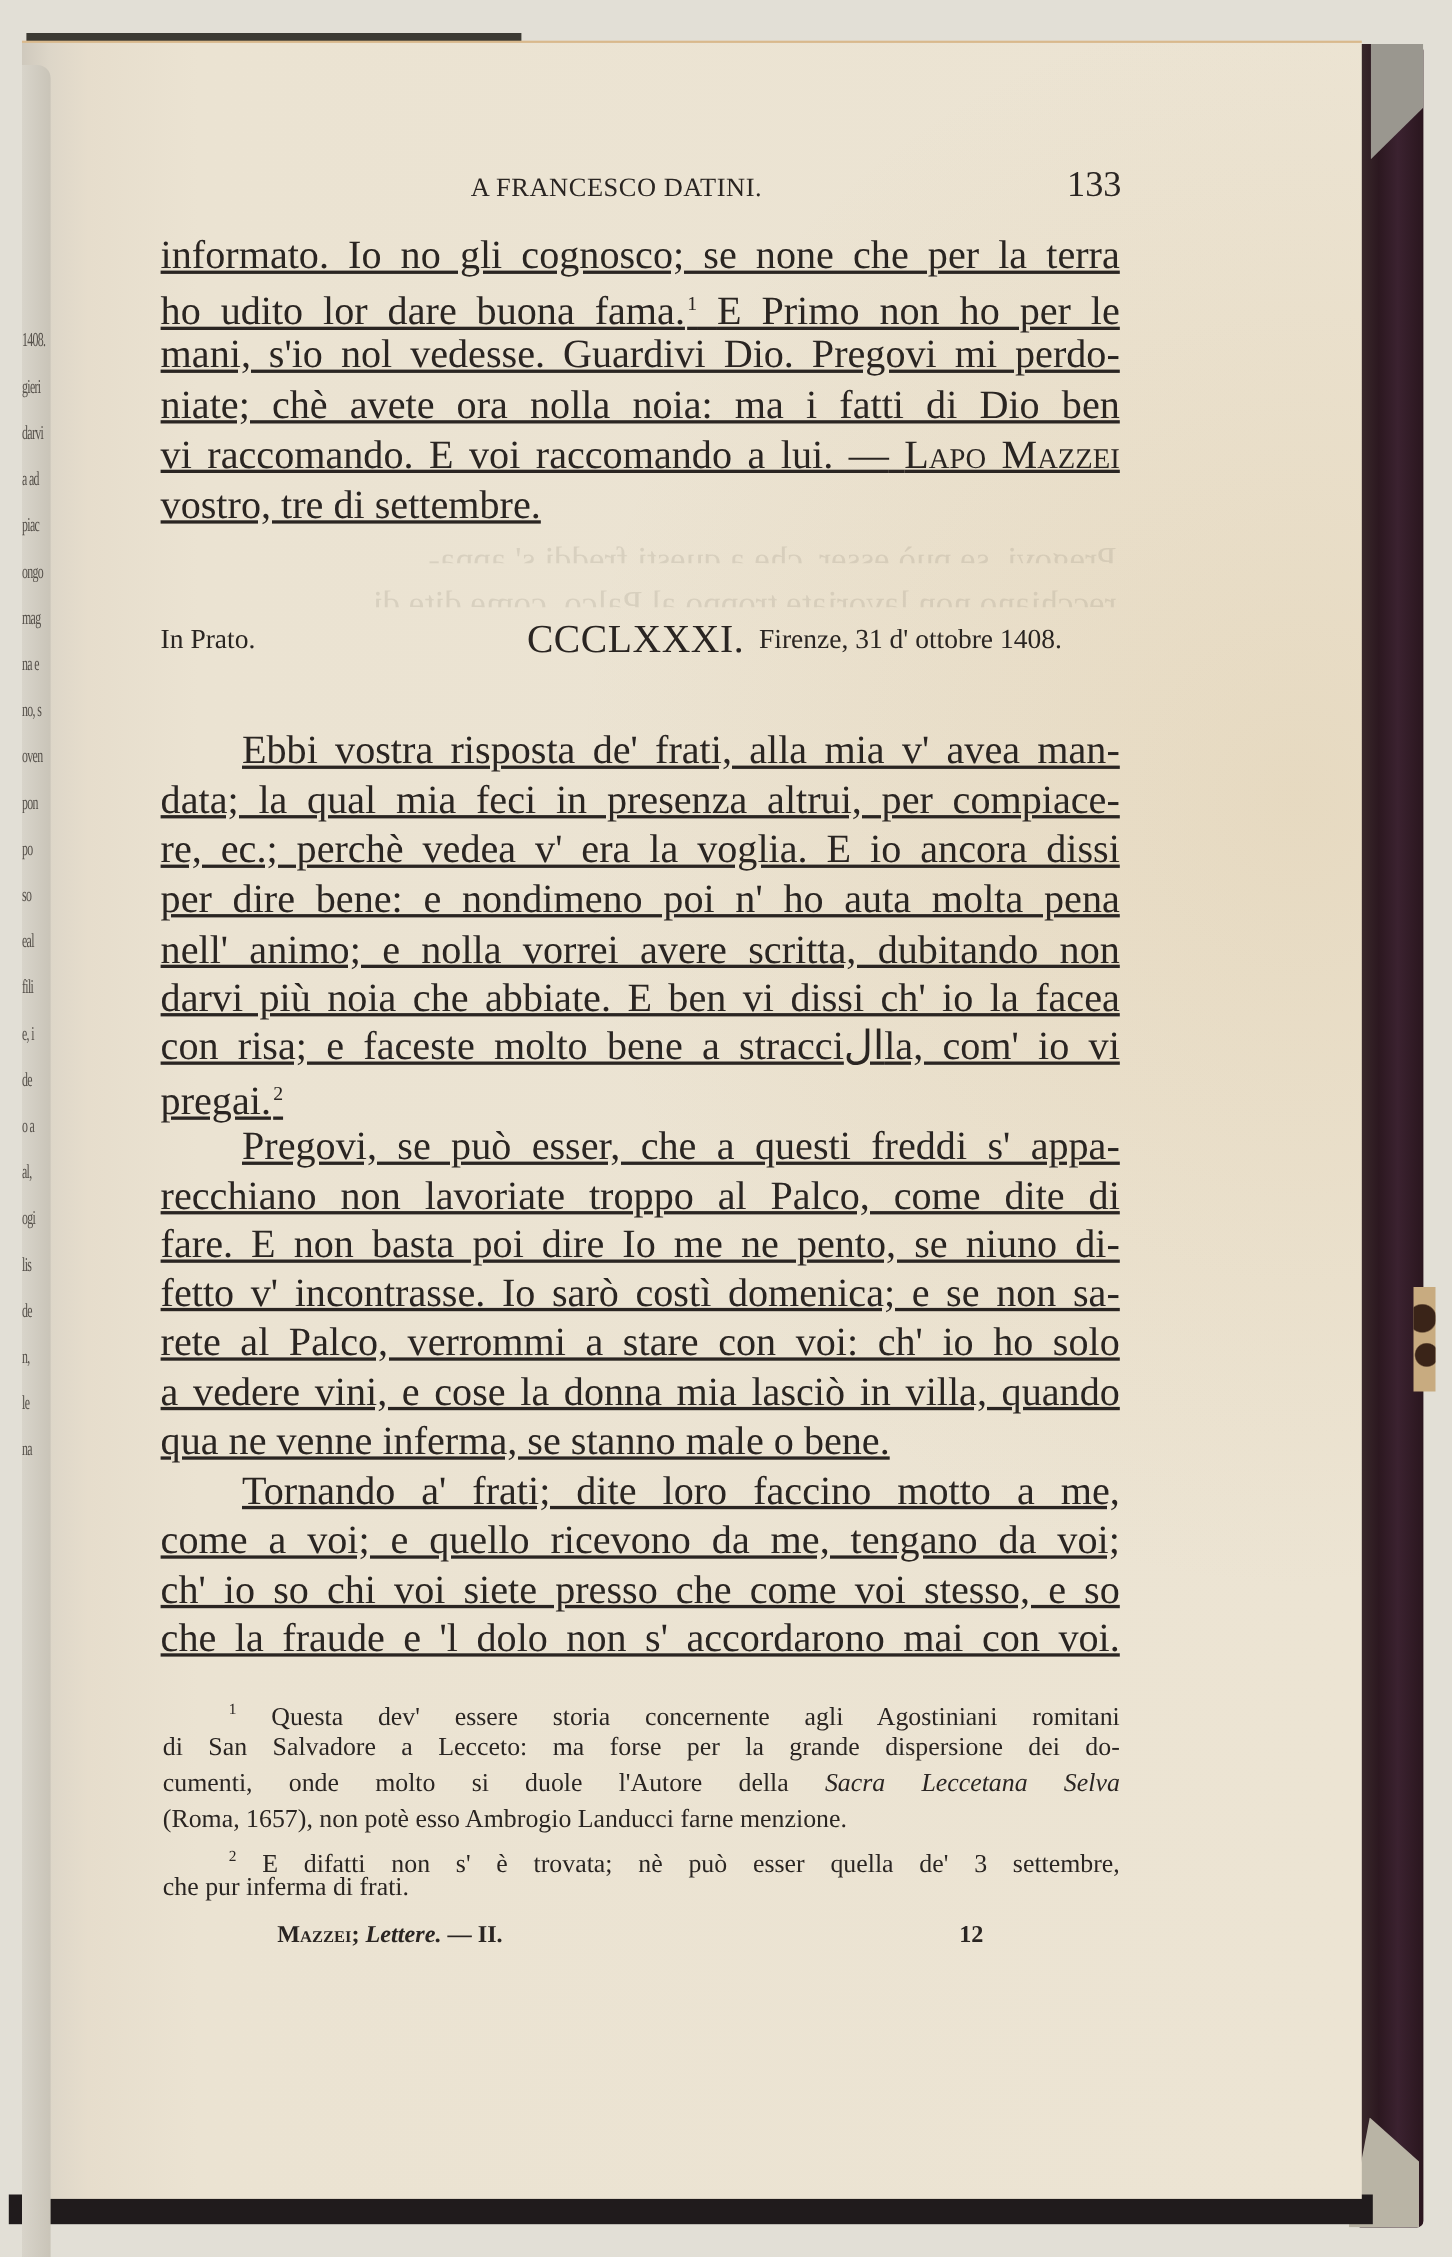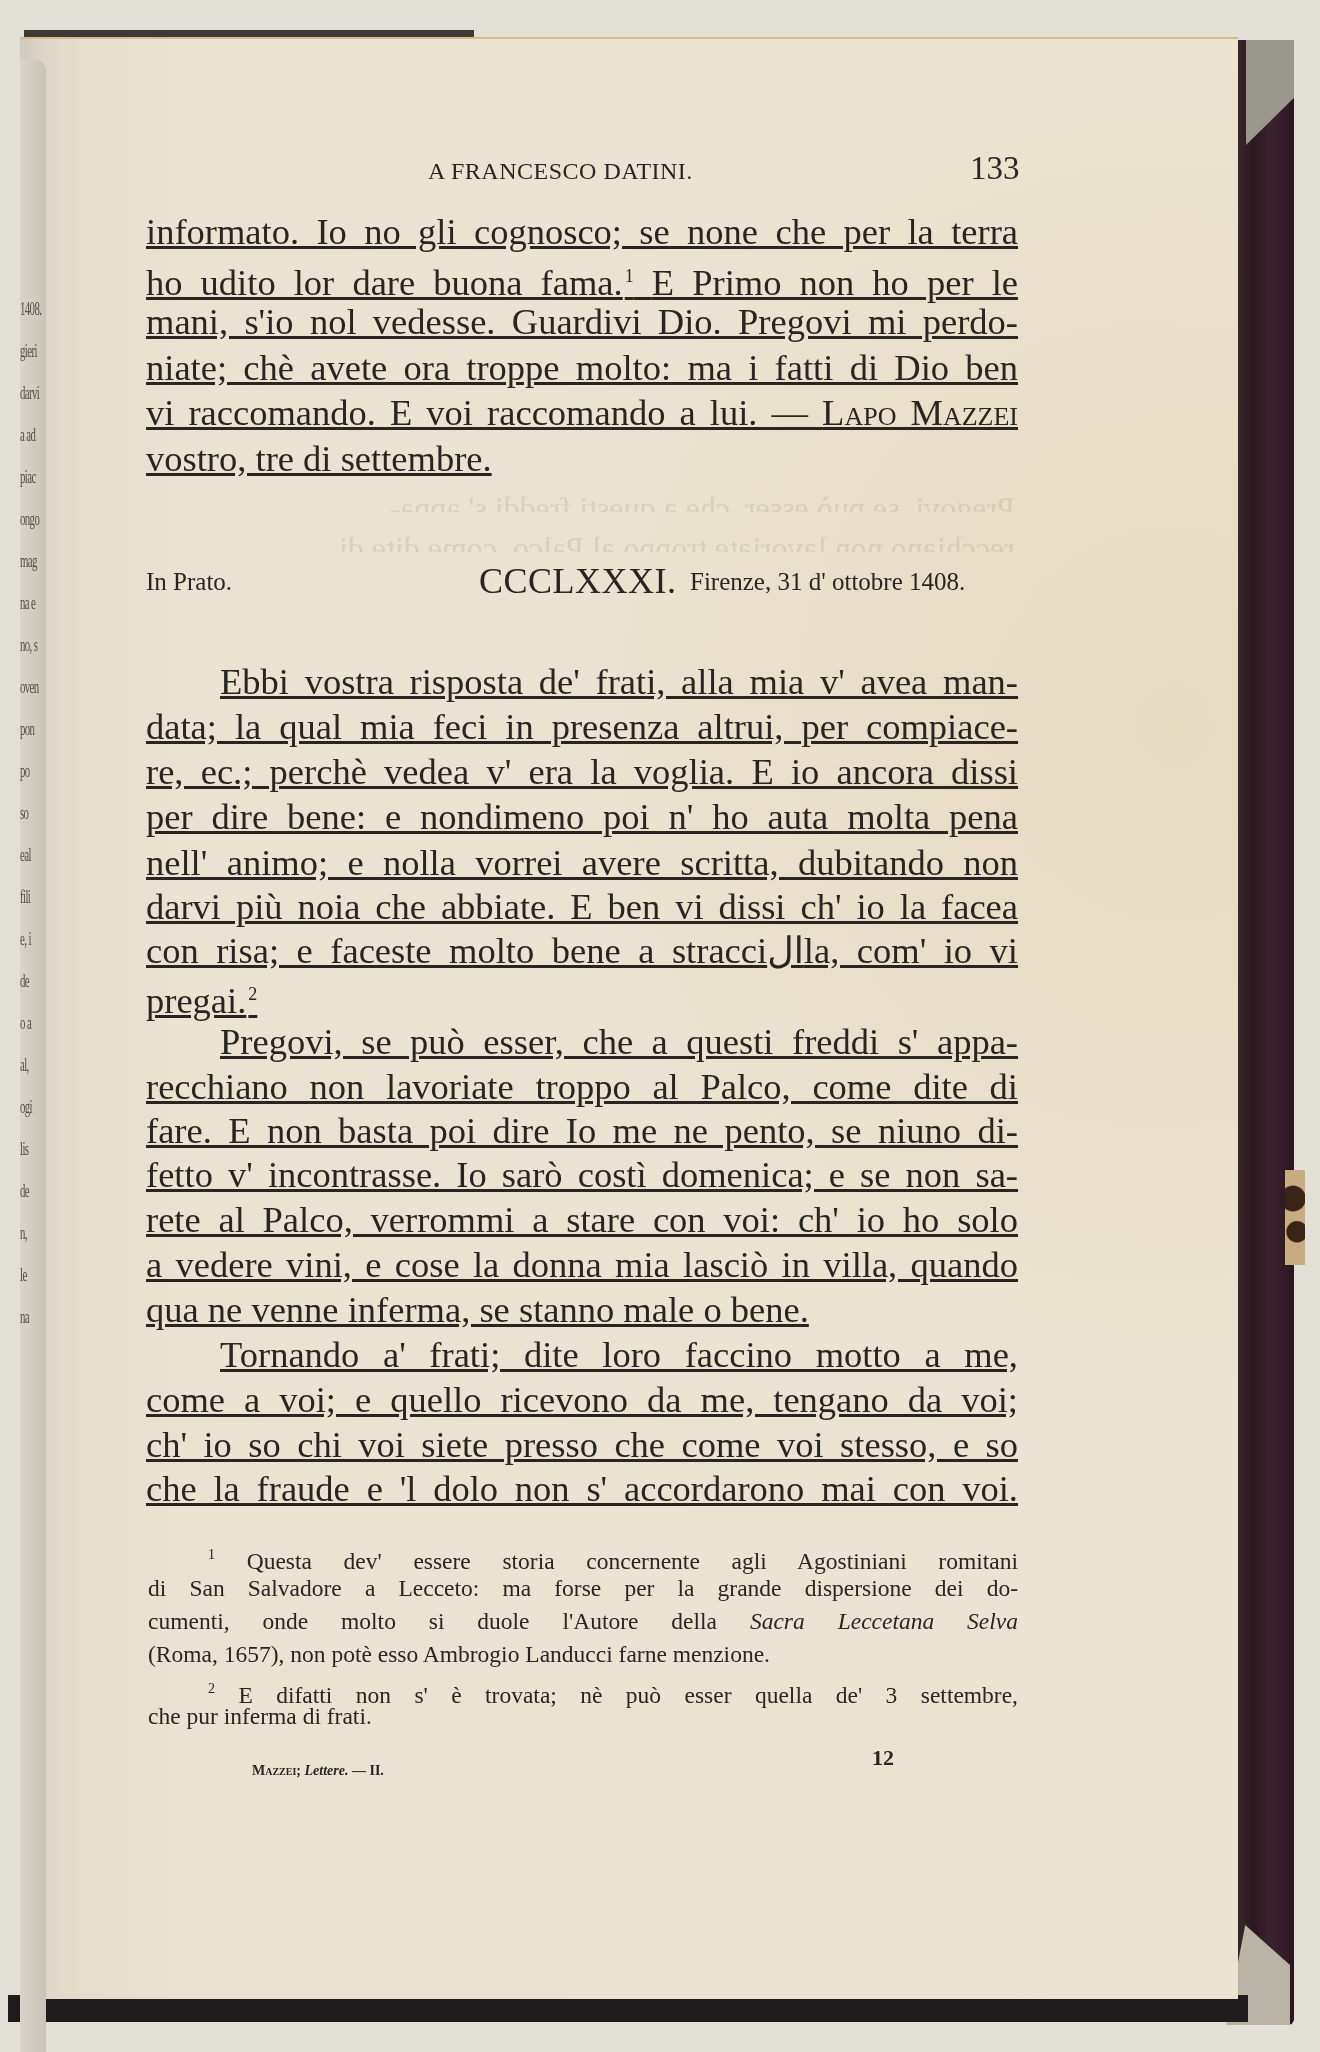--- a/index.html
+++ b/index.html
@@ -75,21 +75,21 @@
   .letter-num { left:479px; top:560px; font-size:36px; letter-spacing:0.5px; }
   .place { left:146px; }
   .date { left:690px; }
   .fn-line {
     position:absolute; left:148px; width:870px; font-size:23.5px; line-height:33px;
     text-align:justify; text-align-last:justify; white-space:nowrap;
   }
   .fn-line.indent { left:206px; width:812px; }
   .fn-line.last { text-align-last:left; }
   .fn-line i { font-style:italic; }
-  .footer-sig { left:252px; top:1745px; font-size:14px; font-weight:bold;margin-top:18px; }
+  .footer-sig { left:252px; top:1745px; font-size:22px; font-weight:bold; }
   .footer-sig i { font-weight:bold; }
   .footer-sheet { left:872px; top:1745px; font-size:22px; font-weight:bold; }
 </style>
 </head>
 <body>
 
 <div class="top-band"></div>
 <div class="cover"></div>
 <div class="cover-corner-top"></div>
 <div class="cover-corner-bottom"></div>
@@ -128,21 +128,21 @@
 
 <div class="bleed" style="top:490px">Pregovi, se può esser, che a questi freddi s' appa-</div>
 <div class="bleed" style="top:530px">recchiano non lavoriate troppo al Palco, come dite di</div>
 
 <div class="abs header-title">A FRANCESCO DATINI.</div>
 <div class="abs page-num">133</div>
 
 <div class="body-line" style="top:209px">informato. Io no gli cognosco; se none che per la terra</div>
 <div class="body-line" style="top:254px"><span>ho udito lor dare buona fama.</span><sup class="fn">1</sup> <span>E Primo non ho per le</span></div>
 <div class="body-line" style="top:299px">mani, s'io nol vedesse. Guardivi Dio. Pregovi mi perdo-</div>
-<div class="body-line" style="top:345px">niate; chè avete ora troppe molto: ma i fatti di Dio ben</div>
+<div class="body-line" style="top:345px">niate; chè avete ora nolla noia: ma i fatti di Dio ben</div>
 <div class="body-line" style="top:390px"><span>vi raccomando. E voi raccomando a lui. —</span> <span class="sc">Lapo Mazzei</span></div>
 <div class="body-line last" style="top:436px">vostro, tre di settembre.</div>
 
 <div class="abs dateline place">In Prato.</div>
 <div class="abs letter-num">CCCLXXXI.</div>
 <div class="abs dateline date">Firenze, 31 d' ottobre 1408.</div>
 
 <div class="body-line indent" style="top:659px">Ebbi vostra risposta de' frati, alla mia v' avea man-</div>
 <div class="body-line" style="top:704px">data; la qual mia feci in presenza altrui, per compiace-</div>
 <div class="body-line" style="top:749px">re, ec.; perchè vedea v' era la voglia. E io ancora dissi</div>

